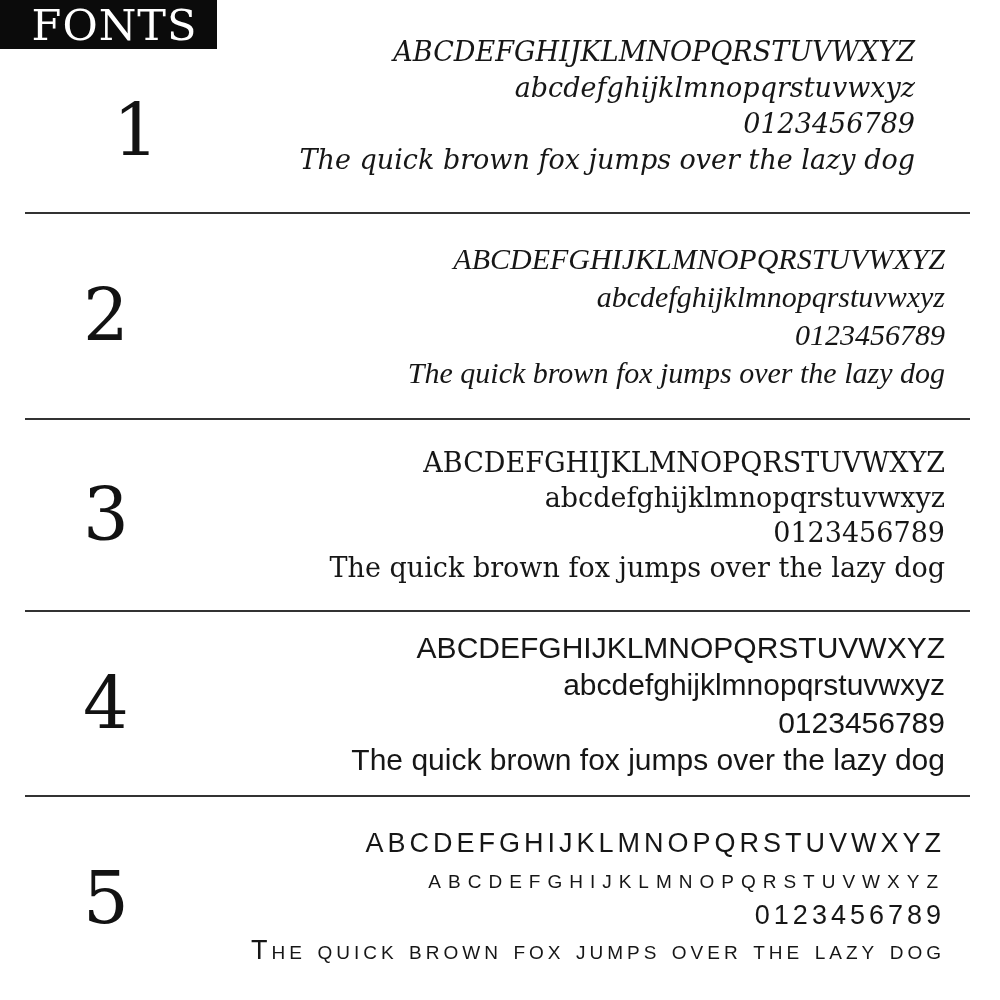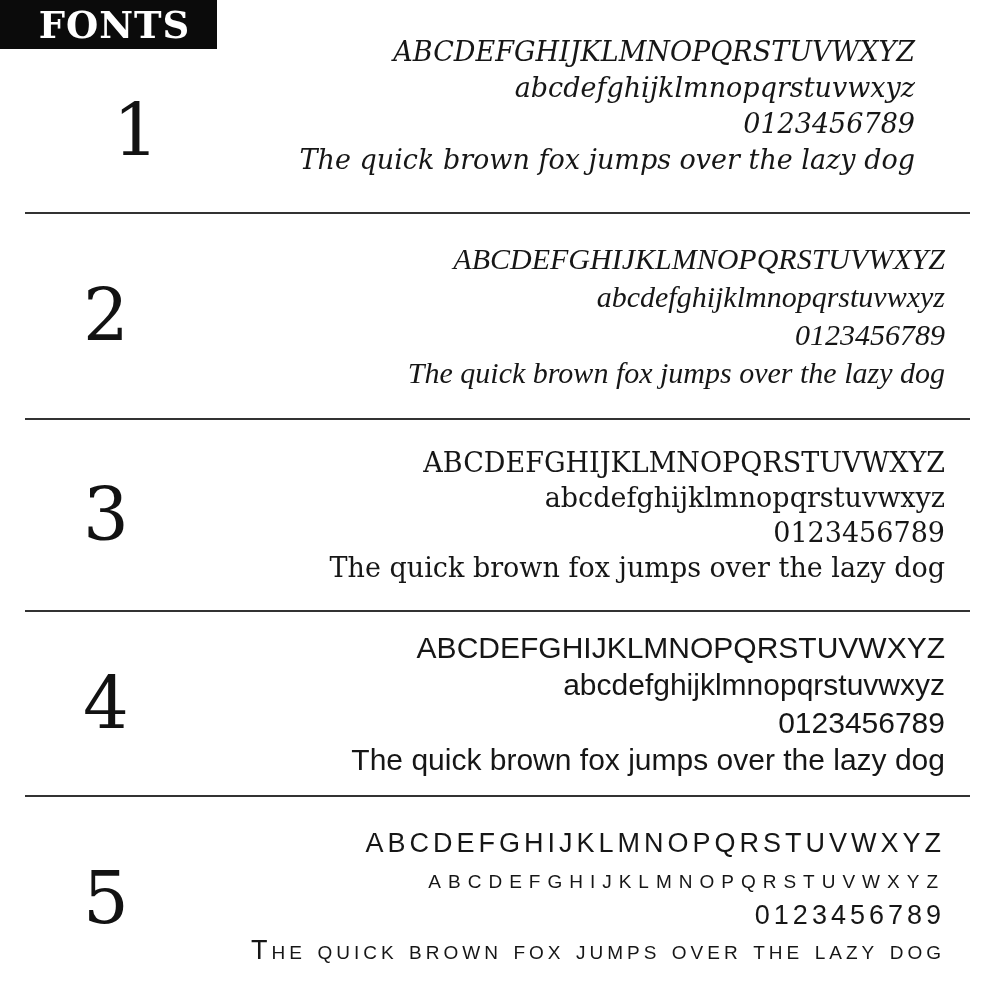--- a/index.html
+++ b/index.html
@@ -13,22 +13,22 @@
   }
   .header {
     position: absolute;
     top: 0; left: 0;
     width: 217px; height: 49px;
     background: #0b0b0b;
     display: flex; align-items: center; justify-content: center;
   }
   .header .title {
     font-family: "DejaVu Serif", serif;
-    font-weight: 700;
-    font-size: 37px;
+    font-weight: 400;
+    font-size: 43px;
     color: #ffffff;
     letter-spacing: 1px;
     margin-left: 12px;
   }
   .row { display: flex; align-items: center; }
   .row-1 { height: 212px; }
   .row-2 { height: 204px; }
   .row-3 { height: 190px; }
   .row-4 { height: 183px; }
   .row-5 { height: 201px; }

